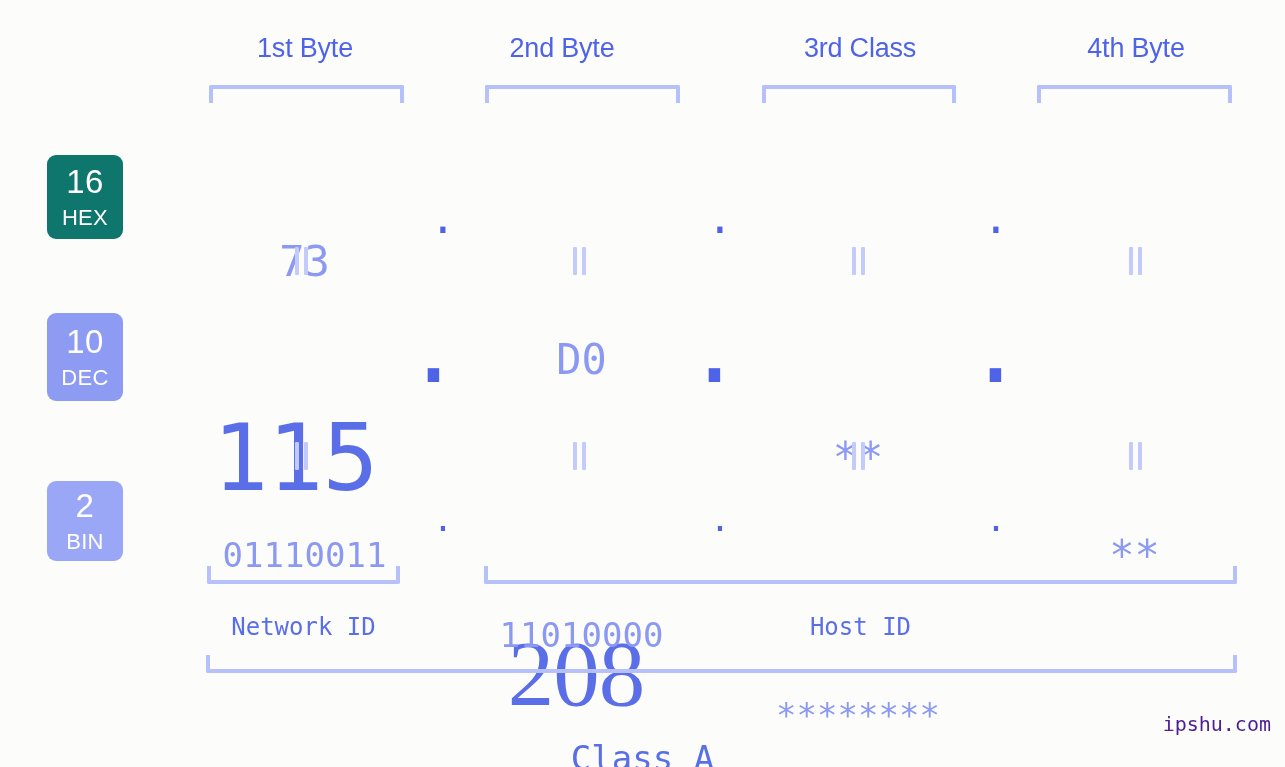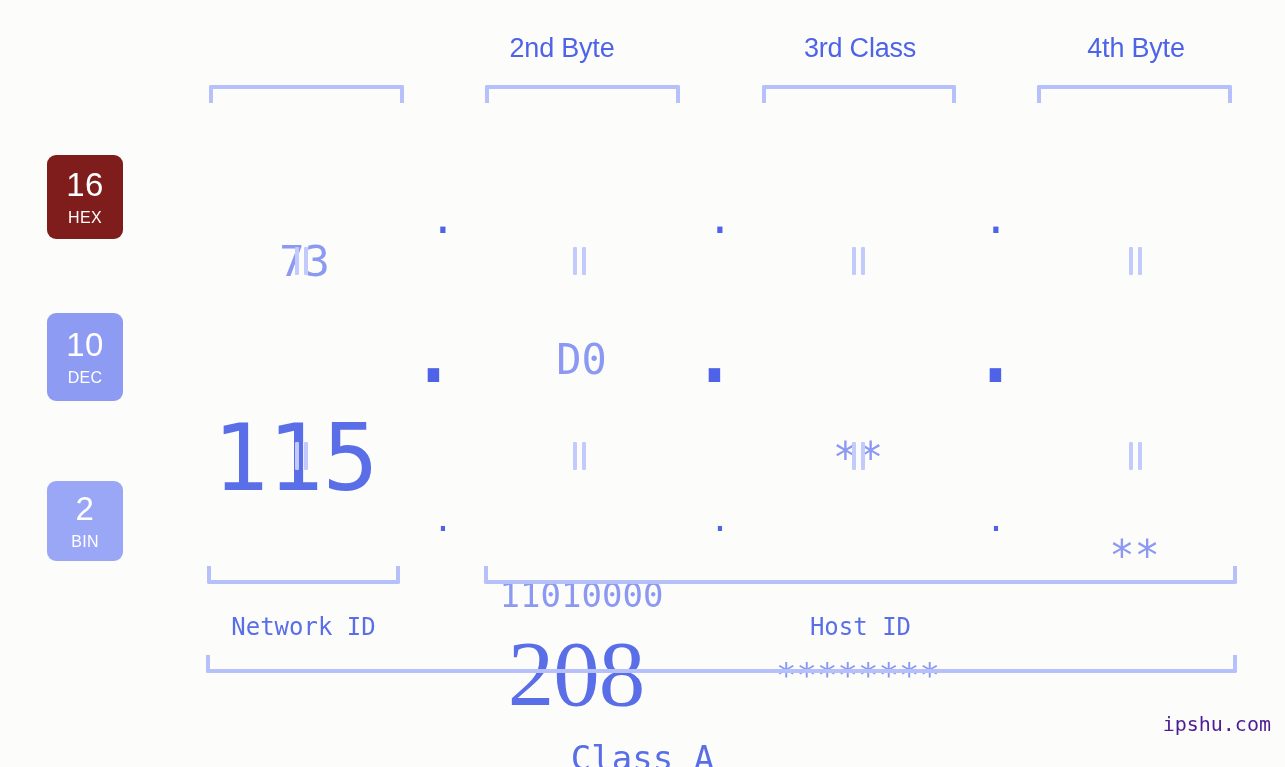--- a/index.html
+++ b/index.html
@@ -67,26 +67,26 @@
     align-items: center;
     justify-content: center;
     line-height: 1;
   }
   .badge .num {
     font-size: 33px;
     font-weight: 400;
     letter-spacing: 0.5px;
   }
   .badge .nm {
-    font-size: 16px;
+    font-size: 22px;
     font-weight: 400;
     margin-top: 9px;
     letter-spacing: 0.3px;
   }
-  #badge-hex { top: 155px; height: 84px; background: #7f1d1d; }
+  #badge-hex { top: 155px; height: 84px; background: #0f766e; }
   #badge-dec { top: 313px; height: 88px; background: #8e9bf2; }
   #badge-bin { top: 481px; height: 80px; background: #9aa7f6; }
 
   
   .val-row {
     position: absolute;
     left: 150px;
     width: 1135px;
     font-family: "DejaVu Sans Mono", monospace;
     white-space: pre;
@@ -179,20 +179,21 @@
     font-size: 20px;
     color: #4c1d95;
     white-space: nowrap;
   }
 </style>
 </head>
 <body>
 
 <div id="stage">
 
+  <div class="byte-label" style="left:205px;width:200px;">1st Byte</div>
   <div class="byte-label" style="left:462px;width:200px;">2nd Byte</div>
   <div class="byte-label" style="left:760px;width:200px;">3rd Class</div>
   <div class="byte-label" style="left:1036px;width:200px;">4th Byte</div>
 
   <div class="bracket-top" style="left:209px;top:85px;width:195px;"></div>
   <div class="bracket-top" style="left:485px;top:85px;width:195px;"></div>
   <div class="bracket-top" style="left:762px;top:85px;width:194px;"></div>
   <div class="bracket-top" style="left:1037px;top:85px;width:195px;"></div>
 
   <div class="badge" id="badge-hex">
@@ -256,20 +257,21 @@
   <div class="eq" style="left:852px;top:442px;">
       <i></i>
       <i></i>
     </div>
   <div class="eq" style="left:1129px;top:442px;">
       <i></i>
       <i></i>
     </div>
 
   <div class="val-row" id="row-bin">
+    <span class="cell" style="left:57px;width:195px;">01110011</span>
     <span class="dotsep" style="left:252px;width:82px;font-size:34px;top:4px;">.</span>
     <span class="cell" style="left:334px;width:195px;">11010000</span>
     <span class="dotsep" style="left:529px;width:82px;font-size:34px;top:4px;">.</span>
     <span class="cell" style="left:611px;width:194px;">********</span>
     <span class="dotsep" style="left:805px;width:82px;font-size:34px;top:4px;">.</span>
     
   </div>
 
   <div class="bracket-bottom" style="left:207px;top:566px;width:193px;"></div>
   <div class="bracket-bottom" style="left:484px;top:566px;width:753px;"></div>

